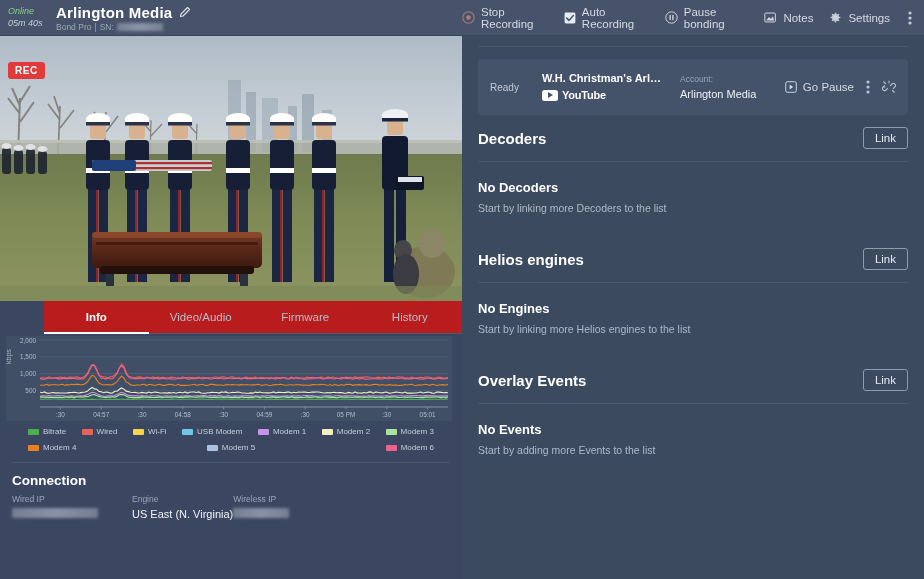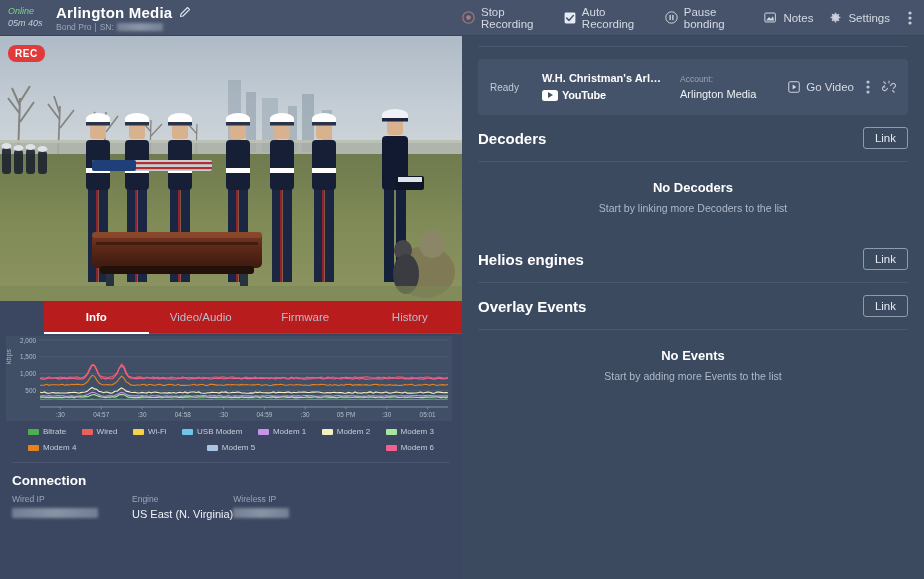--- a/index.html
+++ b/index.html
@@ -26,22 +26,22 @@
   .dev-title { color: #ffffff; font-size: 15px; font-weight: 600; letter-spacing: .2px; }
   .pencil-icon { width: 12px; height: 12px; display: inline-block; cursor: pointer; }
   .dev-sub { color: #9ba6b8; font-size: 8.5px; margin-top: 1px; display: flex; align-items: center; gap: 3px; }
   .redacted { display: inline-block; height: 8px; width: 46px; border-radius: 1px;
     background: linear-gradient(90deg,#7d889c,#97a1b3,#7d889c); filter: blur(1.6px); opacity: .85; }
 
   
   .video-wrap { position: relative; height: 265px; overflow: hidden; background: #6d7d8c; flex: 0 0 265px; }
   .video-canvas { position: absolute; inset: 0; }
   .rec-badge {
-    position: absolute; left: 8px; top: 9px; background: #e03a3a; color: #fff;
-    font-size: 10px; font-weight: 700; letter-spacing: .6px; padding: 3px 7px; border-radius: 8px;
+    position: absolute; left: 8px; top: 26px; background: #e03a3a; color: #fff;
+    font-size: 10px; font-weight: 700; letter-spacing: .6px; padding: 3px 7px; border-radius: 3px;
   }
 
   
   .tabs { display: flex; flex: 0 0 33px; height: 33px; background: #b91c1c; border-bottom: 1px solid #4c586f; margin-left: 44px; }
   .tab { flex: 1; display: flex; align-items: center; justify-content: center;
     font-size: 11.5px; color: #b6bfcf; cursor: pointer; position: relative; }
   .tab.active { color: #ffffff; font-weight: 700; }
   .tab.active:after { content: ""; position: absolute; left: 0; right: 0; bottom: -1px; height: 2px; background: #ffffff; }
 
   .leftbody { flex: 1; overflow: hidden; }
@@ -93,21 +93,21 @@
   .yt-mark { width: 16px; height: 11px; background: #ffffff; border-radius: 2.5px;
     display: inline-flex; align-items: center; justify-content: center; }
   .yt-tri { width: 0; height: 0; border-left: 5px solid #44526a; border-top: 3px solid transparent;
     border-bottom: 3px solid transparent; margin-left: 1px; }
   .yt-text { color: #ffffff; font-size: 11px; font-weight: 700; letter-spacing: -.2px; }
   .chan-acct { margin-left: 18px; }
   .chan-acct-lbl { font-size: 8.5px; color: #9aa5b8; }
   .chan-acct-val { font-size: 11px; color: #eef1f6; margin-top: 4px; }
   .chan-right { margin-left: auto; display: flex; align-items: center; gap: 12px; }
 
-  .empty { text-align: center; padding: 18px 0 22px 0; }
+  .empty { padding: 18px 0 22px 0; }
   .empty-title { color: #ffffff; font-size: 13px; font-weight: 600; }
   .empty-sub { color: #aeb8c8; font-size: 10.5px; margin-top: 7px; }
 
   svg { display: block; }
 </style>
 </head>
 <body>
 
 <div class="app">
 
@@ -464,21 +464,21 @@
         <div class="chan-acct-val">Arlington Media</div>
       </div>
       <div class="chan-right">
         <div class="act">
           <span>
             <svg width="12" height="12" viewBox="0 0 16 16" fill="none" stroke="#d3dae5" stroke-width="1.3">
               <rect x="1" y="1" width="14" height="14" rx="2"></rect>
                 <path d="M6.2 4.6 L11 8 L6.2 11.4 Z" fill="#d3dae5" stroke="none"></path>
             </svg>
           </span>
-          <span>Go Video</span>
+          <span>Go Pause</span>
         </div>
         <span>
           <svg width="4" height="14" viewBox="0 0 4 14" fill="#b9c2d0">
             <circle cx="2" cy="2" r="1.6"></circle>
               <circle cx="2" cy="7" r="1.6"></circle>
               <circle cx="2" cy="12" r="1.6"></circle>
           </svg>
         </span>
         <span>
           <svg width="14" height="14" viewBox="0 0 24 24" fill="none" stroke="#b9c2d0" stroke-width="1.9" stroke-linecap="round">
@@ -502,20 +502,24 @@
       <div class="empty-sub">Start by linking more Decoders to the list</div>
     </div>
 
     <div class="sec-head">
       <div class="sec-title">Helios engines</div>
       <div class="sec-actions">
         <button class="link-btn">Link</button>
       </div>
     </div>
     <div class="sec-rule"></div>
+    <div class="empty">
+      <div class="empty-title">No Engines</div>
+      <div class="empty-sub">Start by linking more Helios engines to the list</div>
+    </div>
 
     <div class="sec-head">
       <div class="sec-title">Overlay Events</div>
       <div class="sec-actions">
         <button class="link-btn">Link</button>
       </div>
     </div>
     <div class="sec-rule"></div>
     <div class="empty">
       <div class="empty-title">No Events</div>

